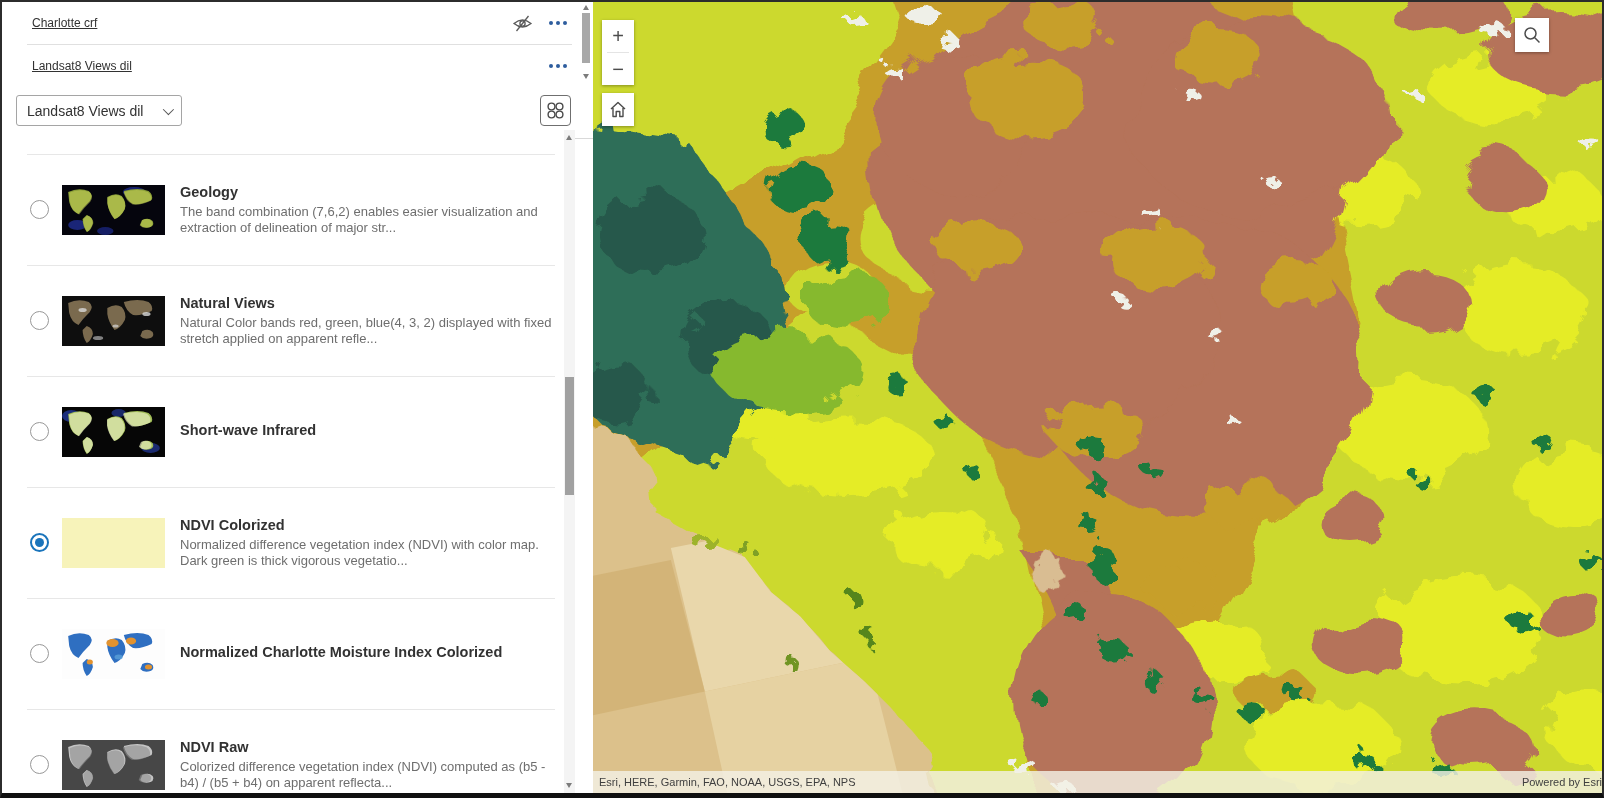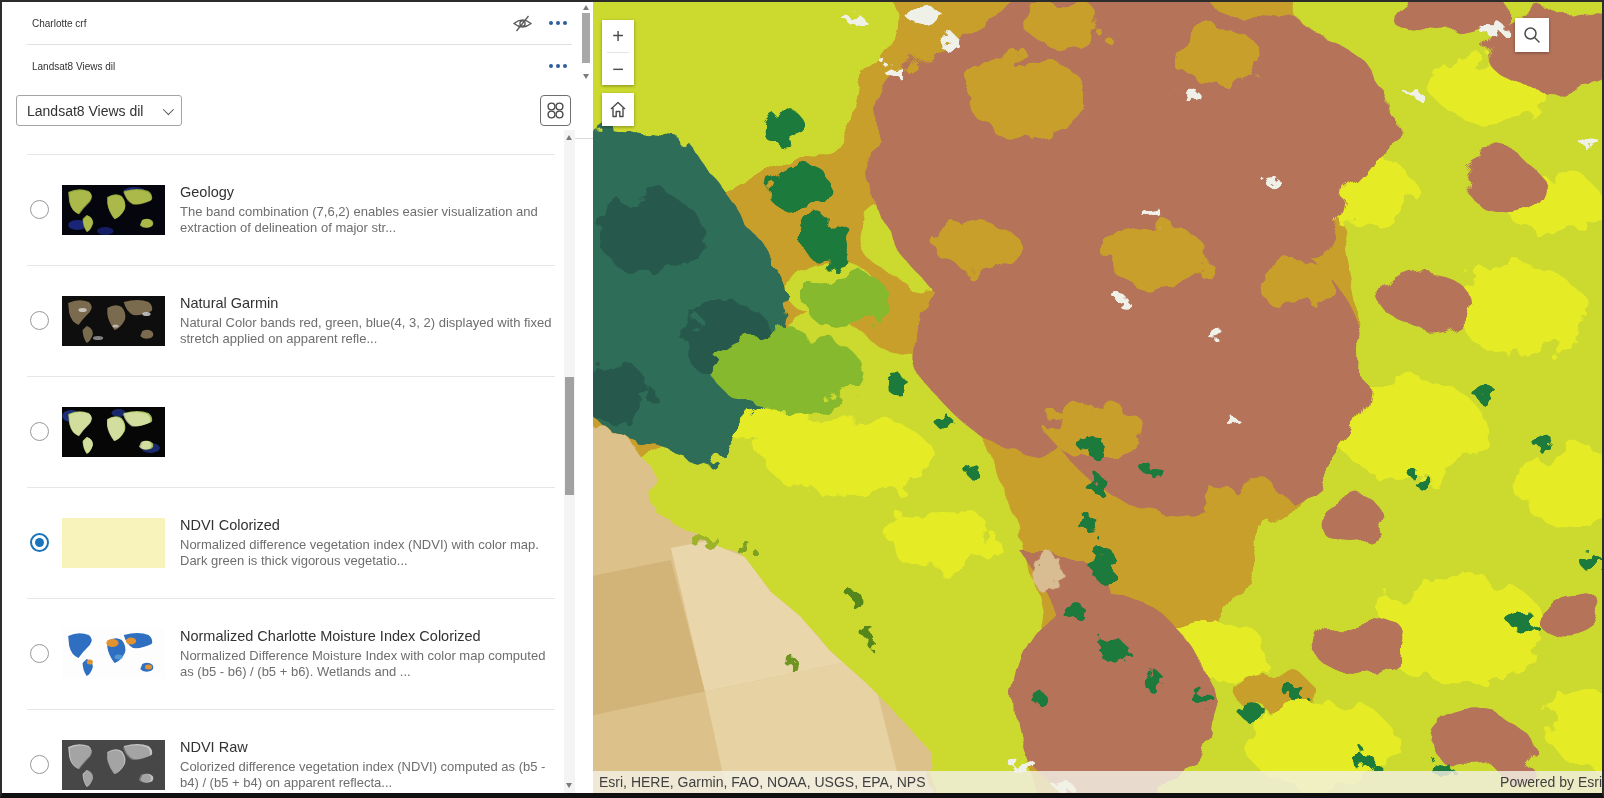--- a/index.html
+++ b/index.html
@@ -9,21 +9,21 @@
   .screen{
     position:relative; width:1604px; height:798px; background:#fff;
     border:2px solid #2c2c2c; border-bottom:5px solid #101010;
     overflow:hidden;
   }
 
   
   .sidebar{ position:absolute; left:0; top:0; width:591px; height:100%; background:#fff; z-index:5; }
 
   .hdr-row{ position:relative; height:42px; display:flex; align-items:center; }
-  .hdr-title{ margin-left:30px; font-size:10px; color:#323232; }
+  .hdr-title{ margin-left:30px; font-size:12px; color:#323232;text-decoration:underline; }
   .hdr-icons{ position:absolute; right:26px; display:flex; align-items:center; gap:16px; }
   .hdr-divider{ height:1px; background:#e0e0e0; margin:0 21px 0 25px; }
 
   .eye-btn{ width:22px; height:18px; cursor:pointer; display:flex; align-items:center; justify-content:center; }
   .dots{ display:flex; gap:3px; cursor:pointer; padding:4px 0; }
   .dots i{ width:4px; height:4px; border-radius:50%; background:#2e5d9e; display:block; }
 
   .ctl-row{ position:relative; height:46px; margin-top:5px; }
   .dropdown{
     position:absolute; left:14px; top:3px; width:166px; height:31px;
@@ -46,21 +46,21 @@
   .row{ position:relative; height:111px; display:flex; align-items:center; cursor:pointer; }
   .row::before{ content:""; position:absolute; top:0; left:25px; right:9px; height:1px; background:#e7e7e7; }
   .radio{ width:19px; height:19px; border:1.5px solid #989898; border-radius:50%; margin-left:28px; flex:none; background:#fff; }
   .radio.on{ border:2px solid #1a74bb; position:relative; }
   .radio.on::after{ content:""; position:absolute; left:50%; top:50%; width:9px; height:9px; margin:-4.5px 0 0 -4.5px;
                     border-radius:50%; background:#1a74bb; }
   .thumb{ width:103px; height:50px; margin-left:13px; flex:none; overflow:hidden; }
   .thumb svg{ display:block; width:100%; height:100%; }
   .thumb-plain{ width:103px; height:50px; margin-left:13px; flex:none; background:#f7f3ba; }
   .row-text{ margin-left:15px; width:378px; }
-  .row-title{ font-size:14.5px; font-weight:400; color:#323232; margin-bottom:4px; }
+  .row-title{ font-size:14.5px; font-weight:700; color:#323232; margin-bottom:4px; }
   .row-desc{ font-size:13px; color:#6e6e6e; line-height:16px; max-height:34px; overflow:hidden; }
 
   
   .v-scroll{ position:absolute; left:562px; top:128px; bottom:0; width:11px; background:#f4f4f4; z-index:6; }
   .v-thumb{ position:absolute; left:1px; top:247px; height:118px; width:9px; background:#a1a1a1; cursor:pointer; }
   .tri-up, .tri-dn{ position:absolute; left:2px; width:0; height:0; border-left:3.5px solid transparent; border-right:3.5px solid transparent; cursor:pointer; }
   .tri-up{ top:5px; border-bottom:5px solid #7c7c7c; }
   .tri-dn{ bottom:5px; border-top:5px solid #7c7c7c; }
 
   
@@ -75,21 +75,21 @@
 
   .widget{ position:absolute; background:#fff; box-shadow:0 1px 3px rgba(0,0,0,.35); }
   .zoom-widget{ left:9px; top:18px; width:32px; }
   .zbtn{ width:32px; height:32px; display:flex; align-items:center; justify-content:center;
          font-size:20px; color:#4c4c4c; cursor:pointer; }
   .zsep{ height:1px; background:#e4e4e4; margin:0 5px; }
   .home-btn{ left:9px; top:91px; width:32px; height:33px; display:flex; align-items:center; justify-content:center; cursor:pointer; }
   .search-btn{ right:53px; top:16px; width:34px; height:34px; display:flex; align-items:center; justify-content:center; cursor:pointer; }
 
   .attrib{ position:absolute; left:0; right:0; bottom:0; height:22px; background:rgba(243,240,229,.82);
-           display:flex; align-items:center; font-size:14px; color:#3f3f3f; }
+           display:flex; align-items:center; font-size:11px; color:#3f3f3f; }
   .attrib .src{ margin-left:6px; flex:1; white-space:nowrap; }
   .attrib .pow{ margin-right:0; white-space:nowrap; }
 </style>
 </head>
 <body>
 
 <svg width="0" height="0" style="position:absolute">
   <defs>
     <path id="wmap" d="M6,7 Q16,2 26,6 Q31,10 27,16 Q20,23 16,29 Q9,26 7,17 Z
                        M24,30 Q30,32 30,38 Q28,45 24,47 Q20,41 20,34 Z
@@ -178,38 +178,39 @@
           <svg viewBox="0 0 100 50" preserveAspectRatio="none">
             <rect width="100" height="50" fill="#0e0e0e"></rect>
             <use href="#wmap" fill="#7a6a4e"></use>
             <ellipse cx="20" cy="14" rx="4" ry="2" fill="#d9d9d9" opacity=".8"></ellipse>
             <ellipse cx="52" cy="30" rx="3" ry="1.6" fill="#d9d9d9" opacity=".7"></ellipse>
             <ellipse cx="82" cy="18" rx="4" ry="2" fill="#d9d9d9" opacity=".8"></ellipse>
             <ellipse cx="35" cy="42" rx="5" ry="2" fill="#cfcfcf" opacity=".6"></ellipse>
           </svg>
         </span>
         <span class="row-text">
-          <div class="row-title">Natural Garmin</div>
+          <div class="row-title">Natural Views</div>
           <div class="row-desc">Natural Color bands red, green, blue(4, 3, 2) displayed with fixed stretch applied on apparent refle...</div>
         </span>
       </div>
 
       <div class="row">
         <span class="radio"></span>
         <span class="thumb">
           <svg viewBox="0 0 100 50" preserveAspectRatio="none">
             <rect width="100" height="50" fill="#060606"></rect>
             <ellipse cx="9" cy="9" rx="9" ry="6" fill="#2b49c9" opacity=".6"></ellipse>
             <ellipse cx="86" cy="41" rx="9" ry="5" fill="#2b49c9" opacity=".55"></ellipse>
             <ellipse cx="55" cy="6" rx="7" ry="4" fill="#2b49c9" opacity=".5"></ellipse>
             <use href="#wmap" fill="#9fbb55"></use>
             <use href="#wmap" fill="#e7edbd" opacity=".7" transform="translate(1,1) scale(.97)"></use>
           </svg>
         </span>
         <span class="row-text">
+          <div class="row-title">Short-wave Infrared</div>
         </span>
       </div>
 
       <div class="row">
         <span class="radio on"></span>
         <span class="thumb-plain"></span>
         <span class="row-text">
           <div class="row-title">NDVI Colorized</div>
           <div class="row-desc">Normalized difference vegetation index (NDVI) with color map. Dark green is thick vigorous vegetatio...</div>
         </span>
@@ -223,21 +224,20 @@
             <use href="#wmap" fill="#2f6fc1"></use>
             <ellipse cx="49" cy="14" rx="6" ry="4" fill="#e2922e"></ellipse>
             <ellipse cx="67" cy="12" rx="5" ry="3.5" fill="#e2922e"></ellipse>
             <ellipse cx="84" cy="38" rx="3.5" ry="2.5" fill="#e2922e"></ellipse>
             <ellipse cx="27" cy="33" rx="3" ry="2.5" fill="#e2922e"></ellipse>
             <ellipse cx="55" cy="28" rx="4" ry="2.5" fill="#5aa0d8" opacity=".8"></ellipse>
           </svg>
         </span>
         <span class="row-text">
           <div class="row-title">Normalized Charlotte Moisture Index Colorized</div>
-          <div class="row-desc">Normalized Difference Moisture Index with color map computed as (b5 - b6) / (b5 + b6). Wetlands and ...</div>
         </span>
       </div>
 
       <div class="row">
         <span class="radio"></span>
         <span class="thumb">
           <svg viewBox="0 0 100 50" preserveAspectRatio="none">
             <rect width="100" height="50" fill="#474747"></rect>
             <use href="#wmap" fill="#c4c4c4"></use>
             <use href="#wmap" fill="#8f8f8f" opacity=".6" transform="translate(1.5,1.5) scale(.96)"></use>

